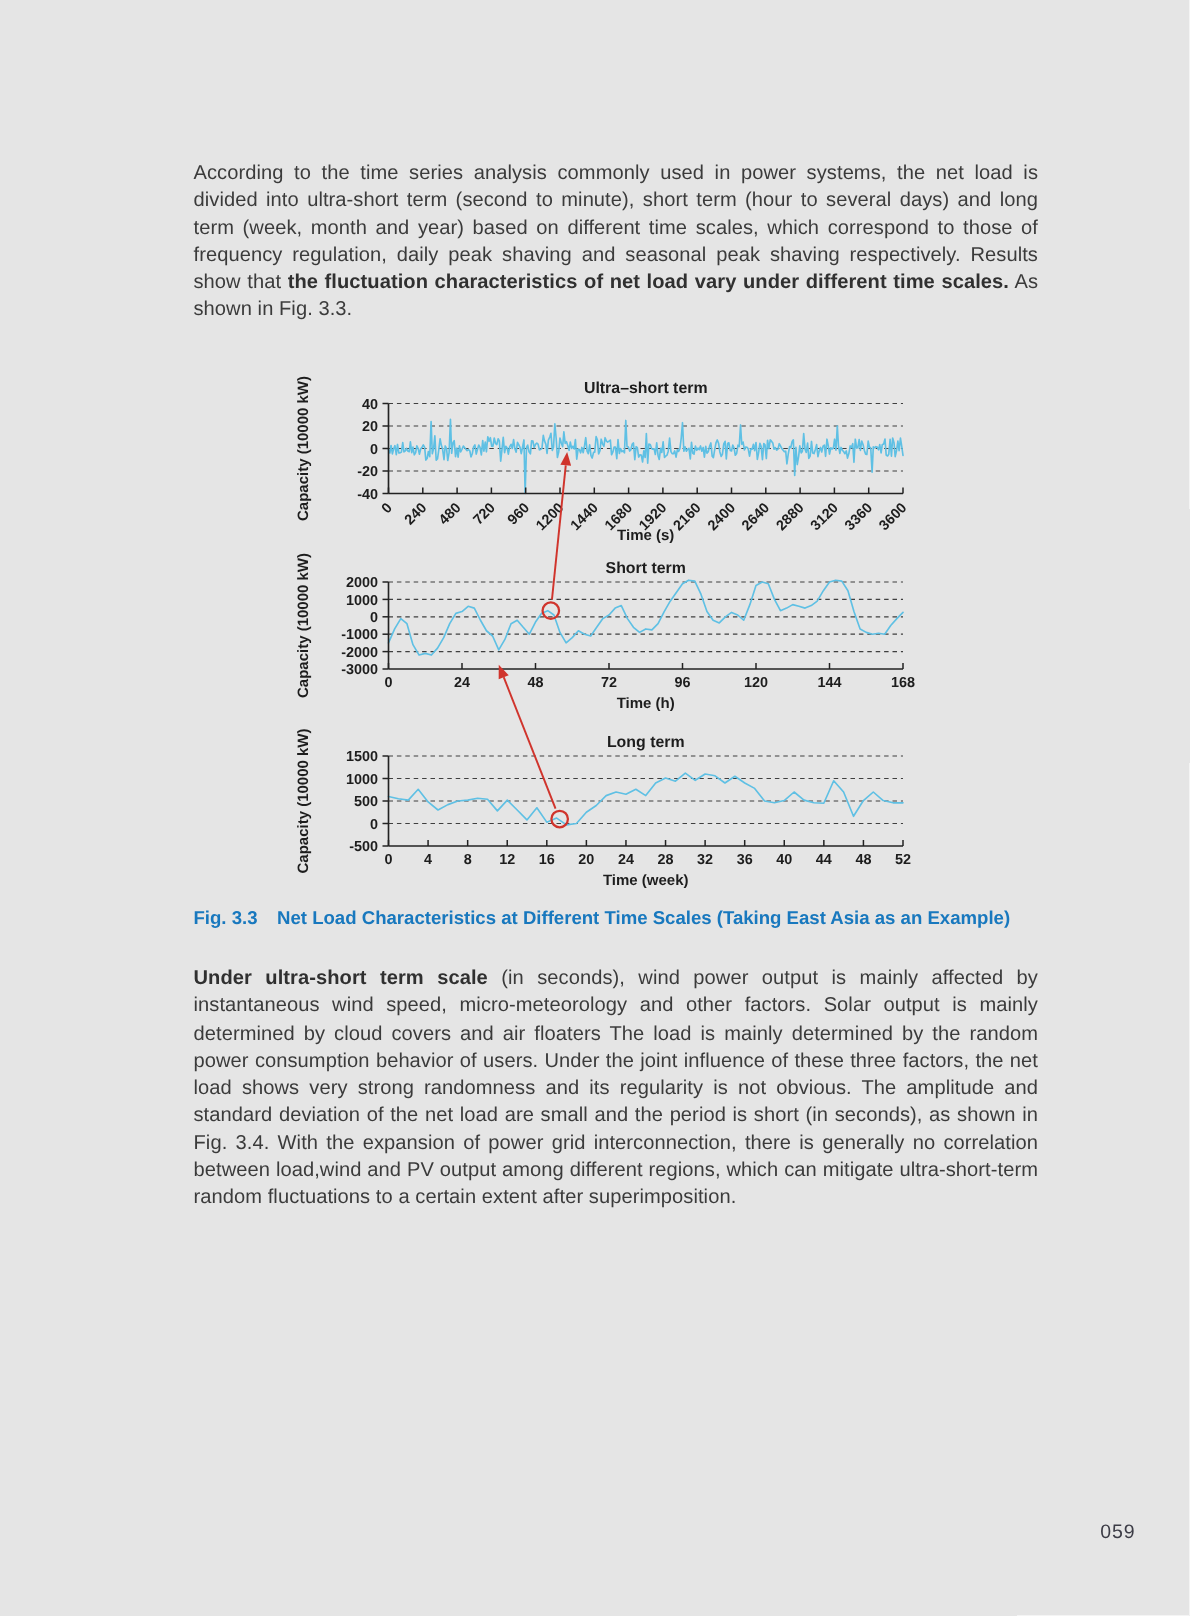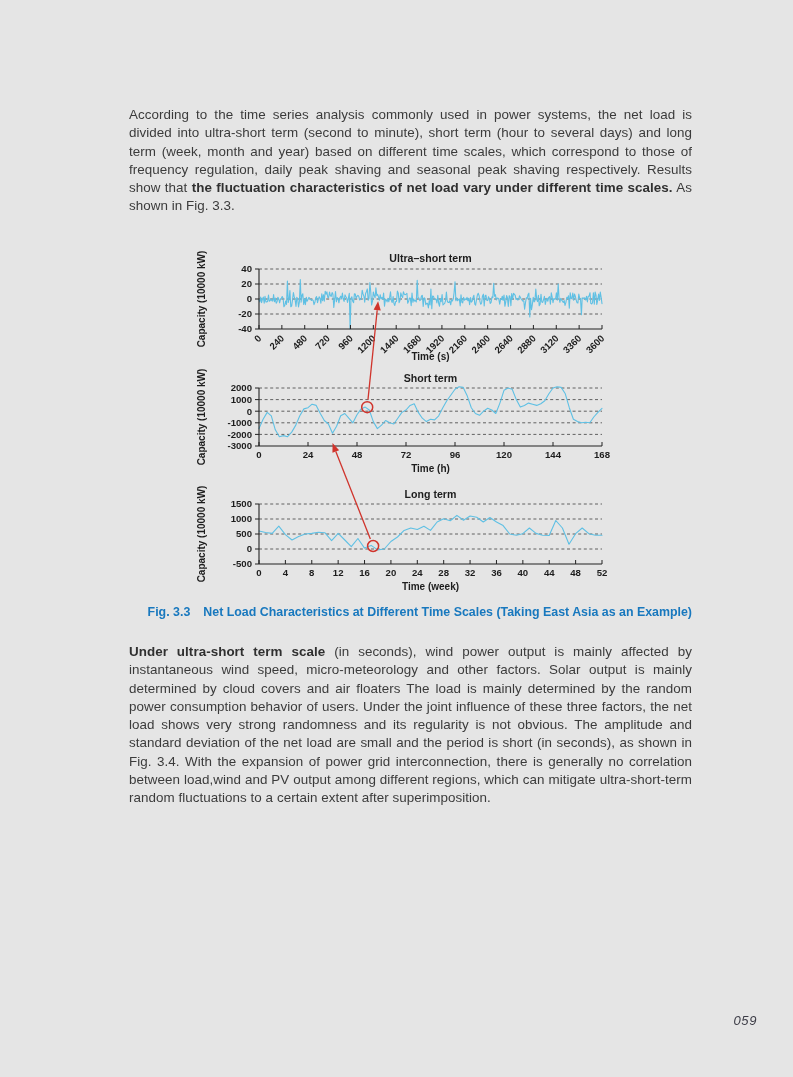--- a/index.html
+++ b/index.html
@@ -10,26 +10,26 @@
   .para{
     position:absolute;left:129px;width:563px;margin:0;
     text-align:justify;font-size:13.4px;line-height:18.3px;
     color:#3b3b3b;letter-spacing:0.05px;
   }
   #para-0{top:106px;}
   #para-1{top:643px;}
   .para .b{font-weight:bold;color:#303030;}
   .figure{position:absolute;left:125px;top:246px;width:570px;height:356px;}
   .caption{
-    position:absolute;left:129px;top:605px;width:563px;text-align:right;
+    position:absolute;left:129px;top:605px;width:563px;text-align:left;
     font-size:12.4px;font-weight:bold;
   }
   .cap-label{margin-right:13px;}
   .page-number{
-    position:absolute;right:36px;top:1013px;font-size:13px;color:#3c3c46;letter-spacing:0.6px;font-style:italic;
+    position:absolute;right:36px;top:1013px;font-size:13px;color:#3c3c46;letter-spacing:0.6px;
   }
   
   .ct{font-family:"Liberation Sans",sans-serif;font-size:10.6px;font-weight:bold;fill:#1d1d1d;}
   .tick{font-family:"Liberation Sans",sans-serif;font-size:9.6px;font-weight:bold;fill:#1d1d1d;}
   .axlbl{font-family:"Liberation Sans",sans-serif;font-size:10px;font-weight:bold;fill:#1d1d1d;}
 </style>
 </head>
 <body>
 
 <div class="page">

